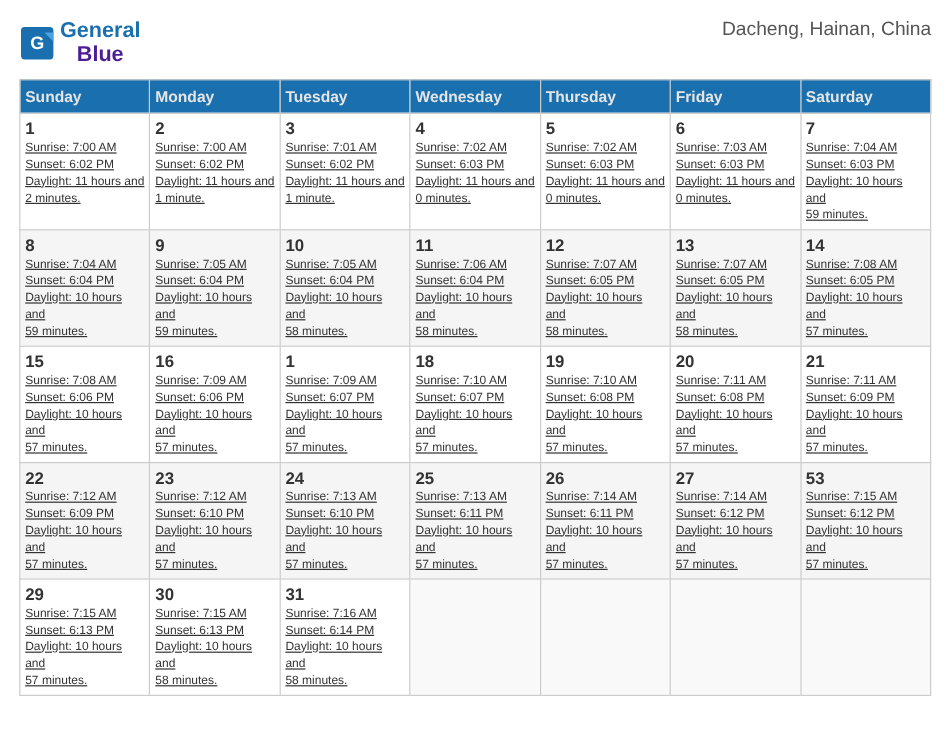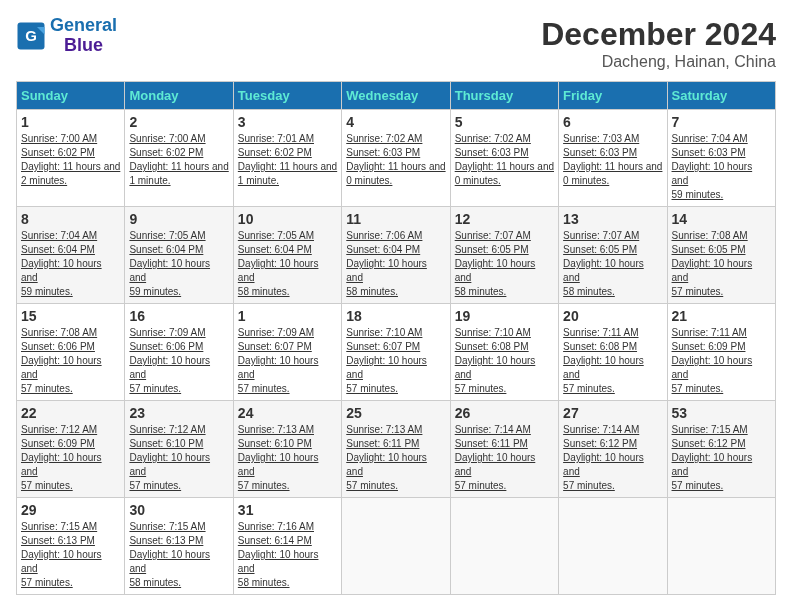--- a/index.html
+++ b/index.html
@@ -47,21 +47,21 @@
       font-size: 16px;
       color: #555;
     }
     table {
       width: 100%;
       border-collapse: collapse;
       font-size: 11px;
     }
     th {
       background-color: #1a6faf;
-      color: #5eead4;
+      color: #e5e5e5;
       padding: 6px 4px;
       text-align: left;
       font-size: 13px;
       font-weight: bold;
       border: 1px solid #ccc;
     }
     td {
       vertical-align: top;
       border: 1px solid #ccc;
       padding: 4px;
@@ -97,21 +97,20 @@
       <rect x="2" y="2" width="36" height="36" rx="4" fill="#1a6faf"></rect>
       <text x="20" y="26" text-anchor="middle" fill="white" font-size="20" font-weight="bold" font-family="Arial">G</text>
       <polygon points="28,8 38,8 38,18" fill="#4aa3e0"></polygon>
     </svg>
     <div class="logo-text">
       <span>General</span><br>
       <span style="color:#4c1d95">Blue</span>
     </div>
   </div>
   <div class="title-area">
-    <div class="month-title">December 2024</div>
     <div class="location">Dacheng, Hainan, China</div>
   </div>
 </div>
 
 <table>
   <thead>
     <tr>
 
     <th>Sunday</th>
         <th>Monday</th>

